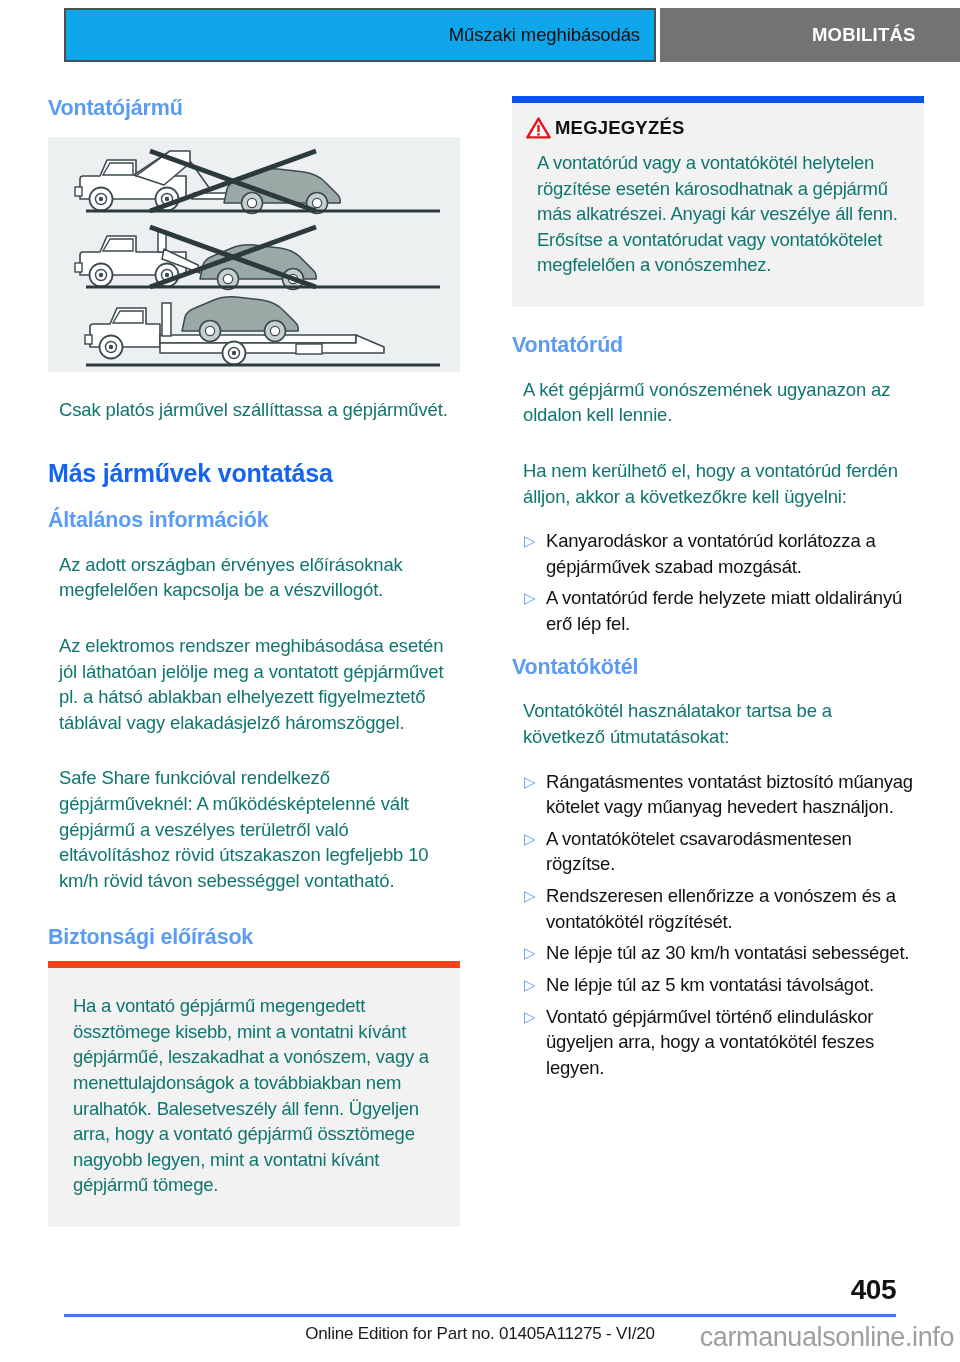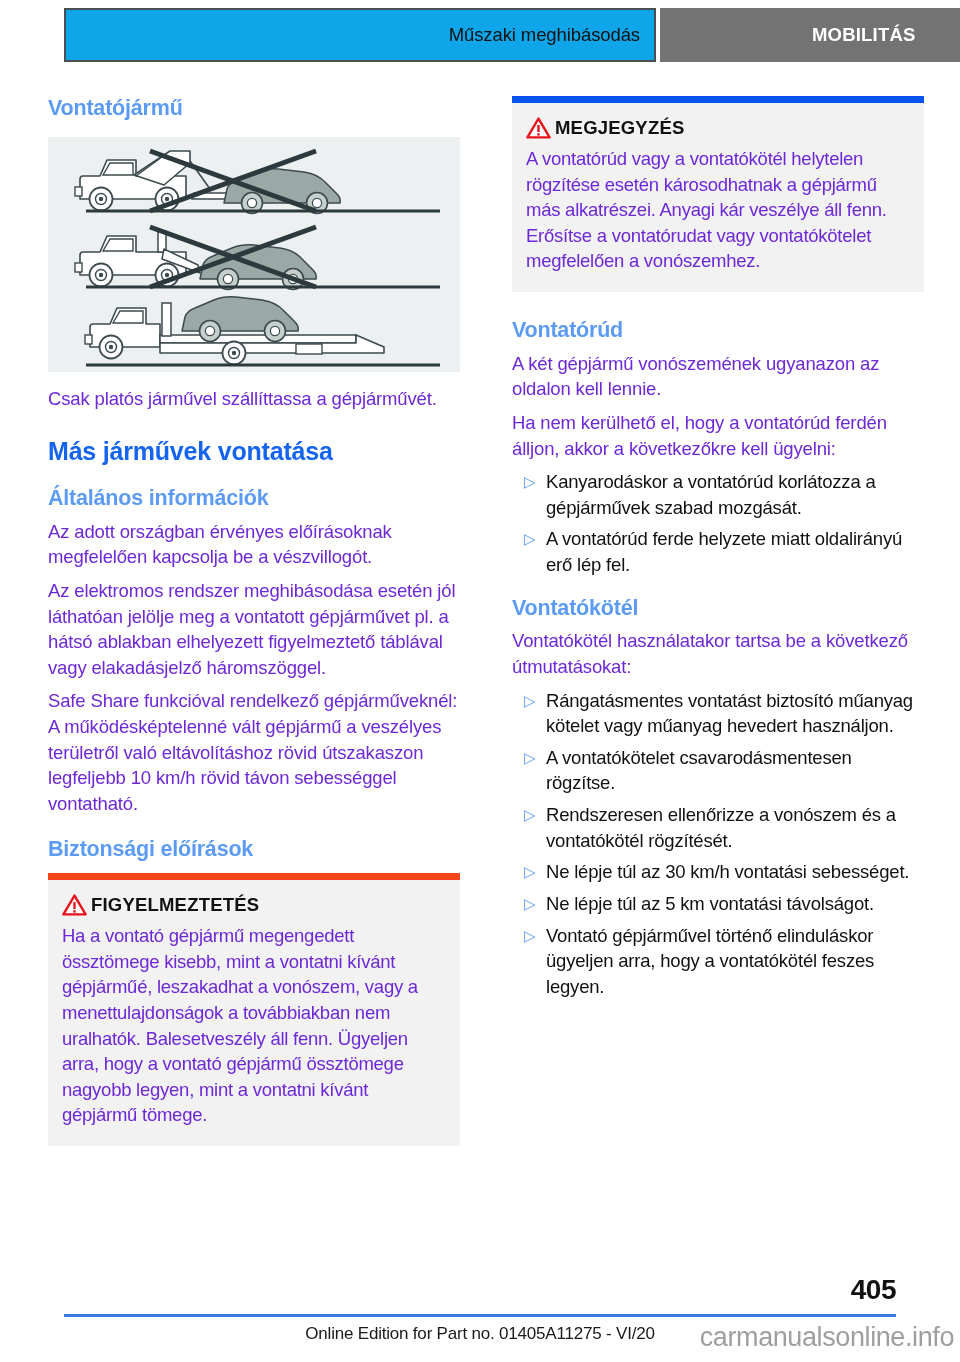--- a/index.html
+++ b/index.html
@@ -79,24 +79,24 @@
     line-height: 1.15;
   }
   h2.h-blue {
     font-size: 21.5px;
     color: #5B9BF5;
     line-height: 1.15;
   }
 
   
   p.body-text {
-    margin: 0;
+    margin: 11px;
     font-size: 18.5px;
     line-height: 1.385;
-    color: #6d28d9;
+    color: #0f766e;
     letter-spacing: -0.15px;
   }
 
   
   .figure {
     background: #ECF0F1;
     width: 412px;
     height: 235px;
     position: relative;
     overflow: hidden;
@@ -309,28 +309,20 @@
   <div class="sp-8"></div>
   <p class="body-text">Az elektromos rendszer meghibásodása esetén jól láthatóan jelölje meg a vontatott gépjárművet pl. a hátsó ablakban elhelyezett figyelmeztető táblával vagy elakadásjelző háromszöggel.</p>
   <div class="sp-8"></div>
   <p class="body-text">Safe Share funkcióval rendelkező gépjárműveknél: A működésképtelenné vált gépjármű a veszélyes területről való eltávolításhoz rövid útszakaszon legfeljebb 10 km/h rövid távon sebességgel vontatható.</p>
 
   <div class="sp-20"></div>
   <h2 class="h-blue">Biztonsági előírások</h2>
 
   <div class="sp-12"></div>
   <div class="callout warning">
-    <div class="callout-head">
-      <svg class="warn-icon" width="25" height="22" viewBox="0 0 25 22">
-        <path d="M12.5 1.6 L23.6 20.4 L1.4 20.4 Z" fill="#ffffff" stroke="#E8121A" stroke-width="2.4" stroke-linejoin="round"></path>
-        <rect x="11.3" y="8.0" width="2.4" height="7.0" fill="#E8121A"></rect>
-        <rect x="11.3" y="16.2" width="2.4" height="2.4" fill="#E8121A"></rect>
-      </svg>
-      <span class="title">FIGYELMEZTETÉS</span>
-    </div>
     <p class="body-text">Ha a vontató gépjármű megengedett össztömege kisebb, mint a vontatni kívánt gépjárműé, leszakadhat a vonószem, vagy a menettulajdonságok a továbbiakban nem uralhatók. Balesetveszély áll fenn. Ügyeljen arra, hogy a vontató gépjármű össztömege nagyobb legyen, mint a vontatni kívánt gépjármű tömege.</p>
   </div>
 </div>
 
 <div class="col col-right">
 
   <div class="callout note">
     <div class="callout-head">
       <svg class="warn-icon" width="25" height="22" viewBox="0 0 25 22">
         <path d="M12.5 1.6 L23.6 20.4 L1.4 20.4 Z" fill="#ffffff" stroke="#E8121A" stroke-width="2.4" stroke-linejoin="round"></path>

